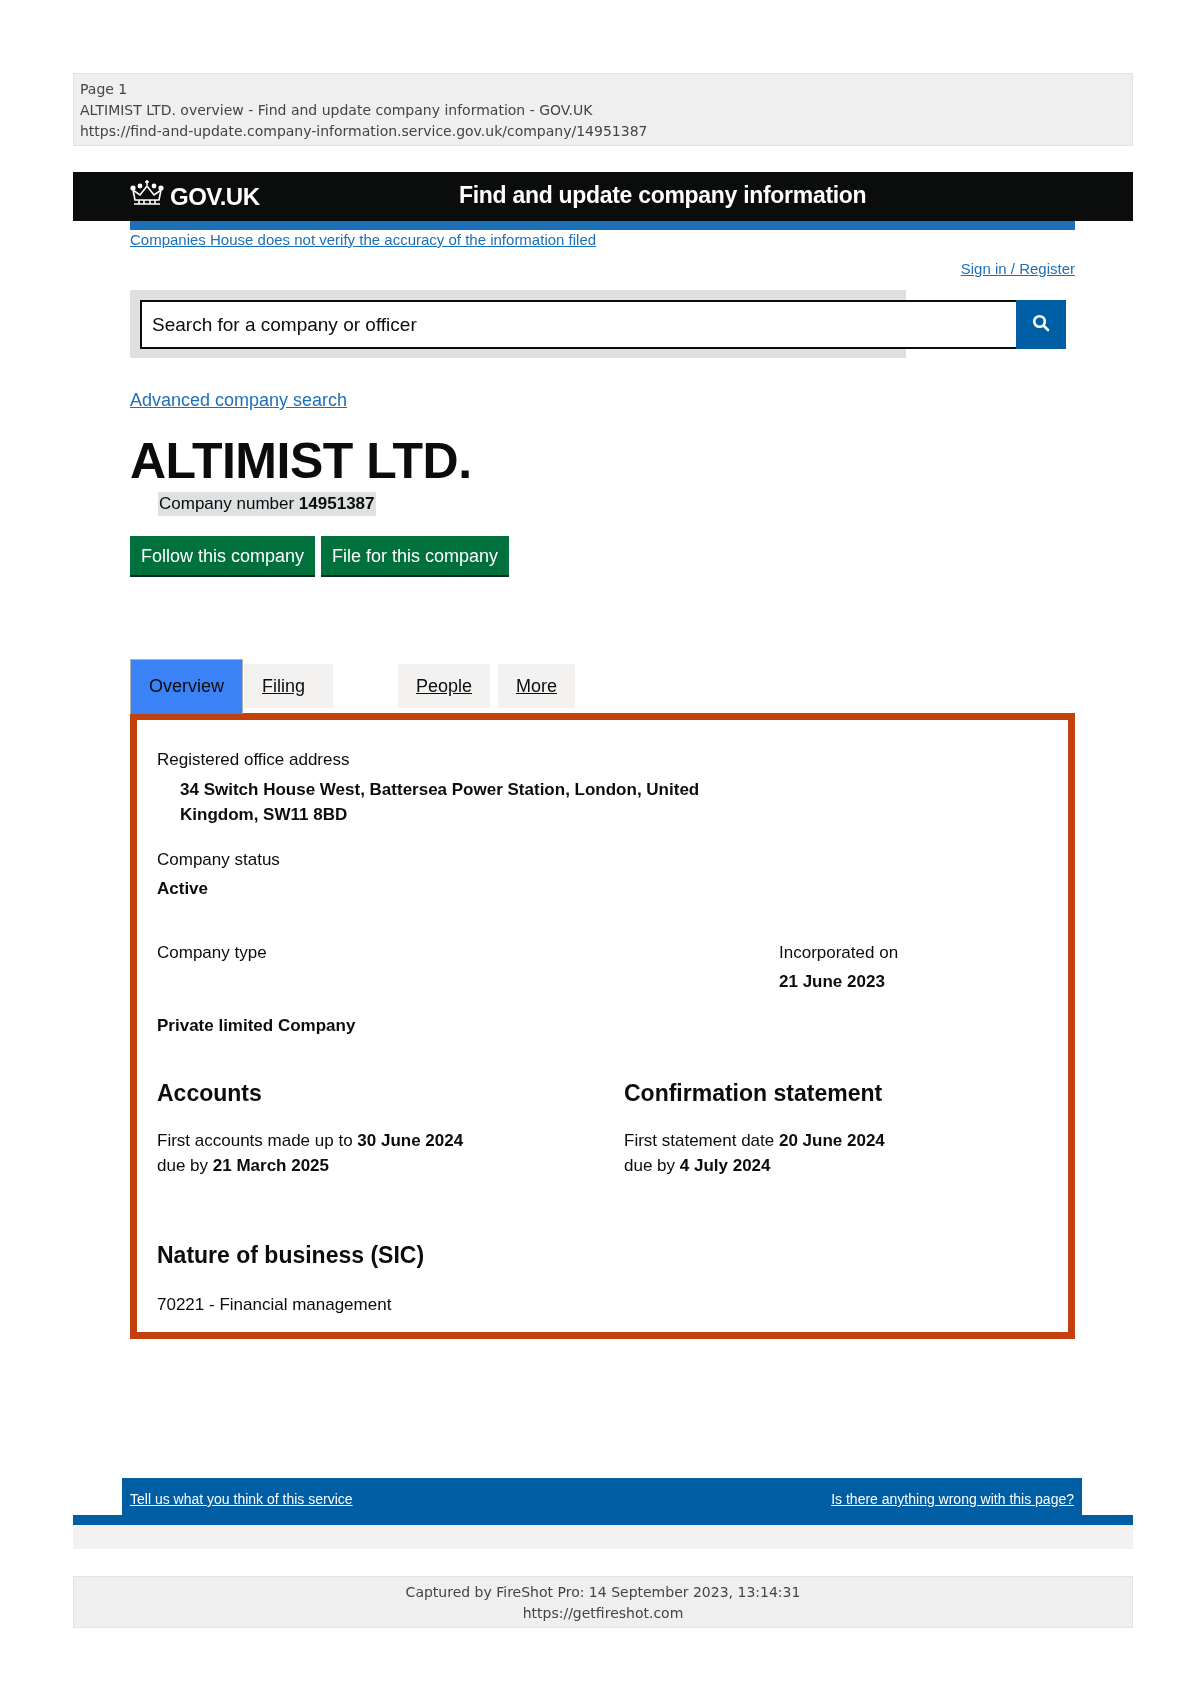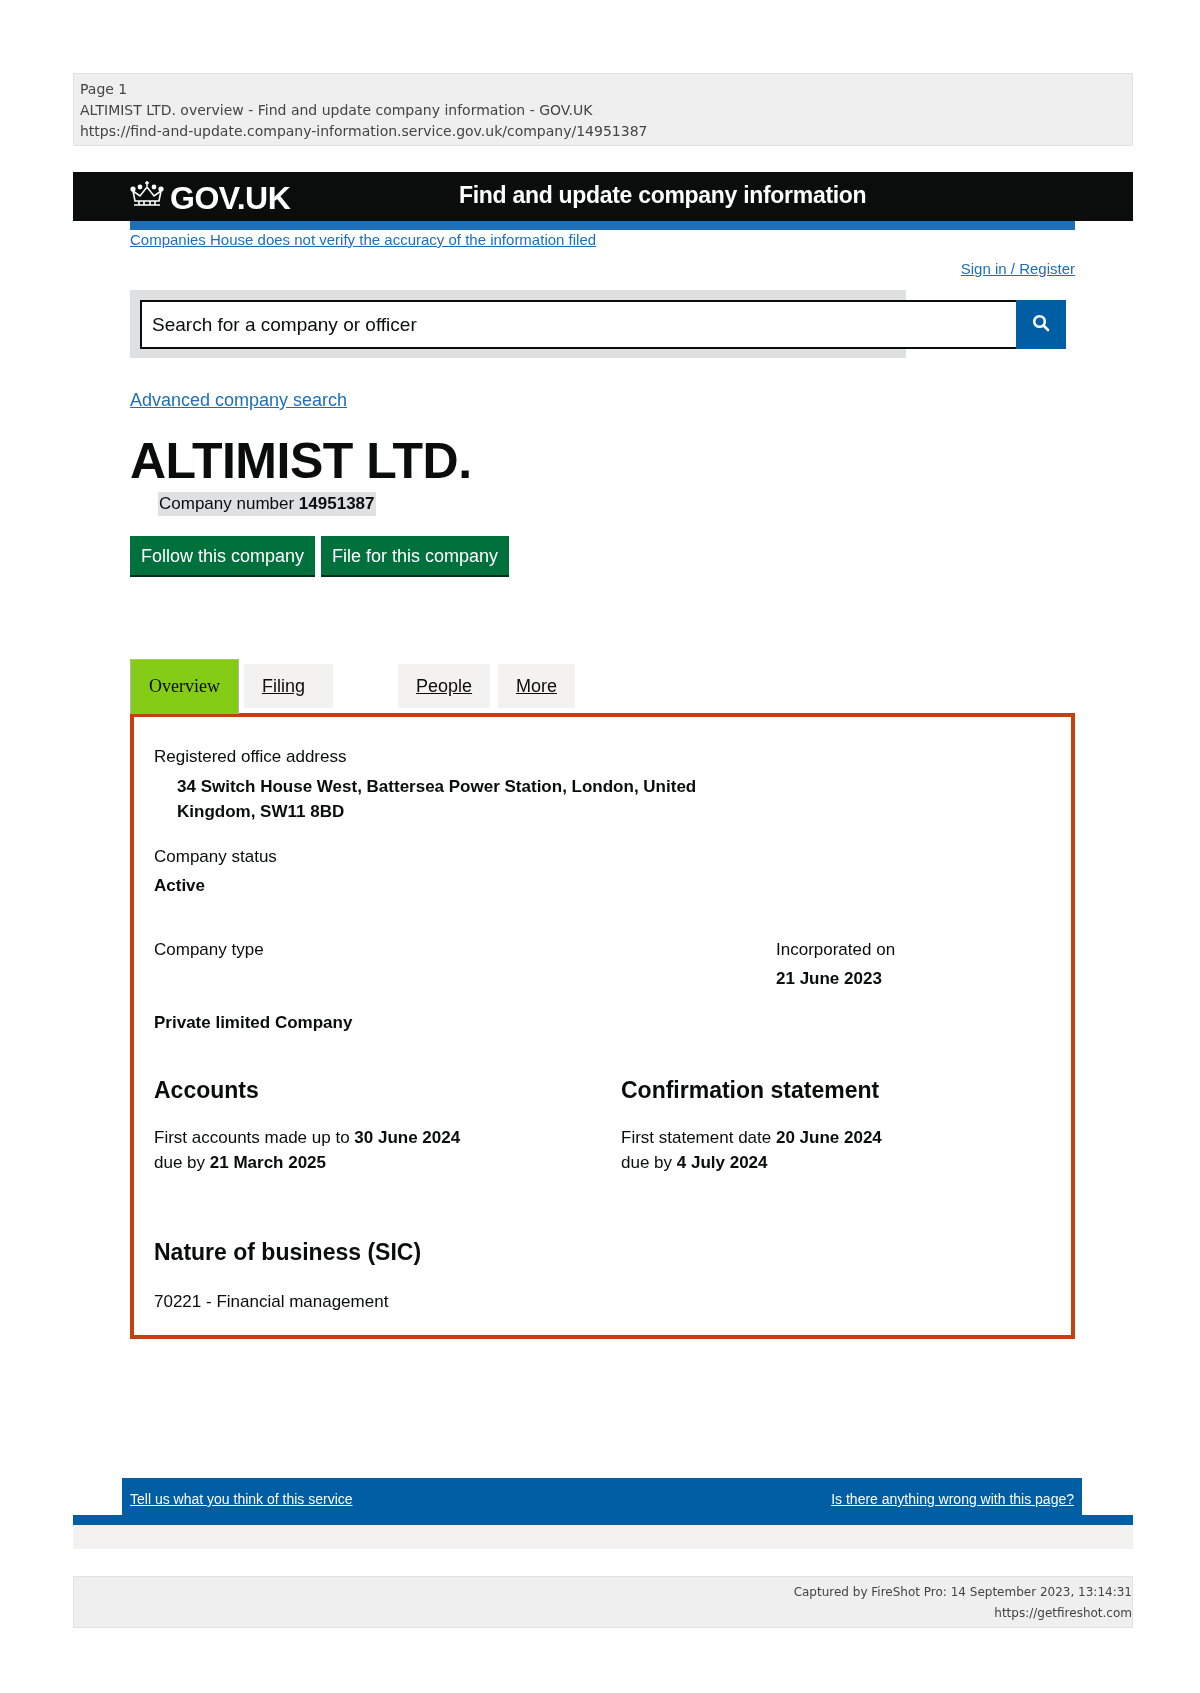--- a/index.html
+++ b/index.html
@@ -12,21 +12,21 @@
     font-family: "DejaVu Sans", sans-serif; font-size: 14px; color: #444; line-height: 21px;
     padding: 5px 6px;
   }
 
   .govuk-header {
     position: absolute; left: 73px; top: 172px; width: 1060px; height: 49px;
     background: #0b0c0c; color: #fff;
   }
   .govuk-logo {
     position: absolute; left: 57px; top: 8px; display: flex; align-items: center;
-    font-family: "Liberation Sans", sans-serif; font-weight: bold; font-size: 32px; letter-spacing: -0.5px;
+    font-family: "Liberation Sans", sans-serif; font-weight: bold; font-size: 24px; letter-spacing: -0.5px;
   }
   .govuk-logo svg { margin-right: 6px; }
   .service-name {
     position: absolute; left: 386px; top: 10px;
     font-family: "Liberation Sans", sans-serif; font-weight: bold; font-size: 23px; letter-spacing: -0.3px;
   }
   .blue-bar {
     position: absolute; left: 130px; top: 221px; width: 945px; height: 9px; background: #1d70b8;
   }
   .warning-link {
@@ -65,27 +65,27 @@
     position: absolute; top: 536px; height: 41px; background: #00703c; color: #fff;
     font-size: 18px; line-height: 41px; padding: 0 11px; border-bottom: 2px solid #002d18; cursor: pointer;
   }
 
   .tabs { position: absolute; left: 130px; top: 659px; height: 54px; }
   .tab {
     position: absolute; top: 5px; height: 44px; background: #f3f2f1; font-size: 18px;
     line-height: 44px; padding: 0 18px; color: #0b0c0c; text-decoration: underline; cursor: pointer;
   }
   .tab.active {
-    top: 0; height: 55px; background: #84cc16; border: 1px solid #b1b4b6; border-bottom: none;
-    text-decoration: none; line-height: 52px; z-index: 2; font-family: Liberation Serif, serif;
+    top: 0; height: 55px; background: #3b82f6; border: 1px solid #b1b4b6; border-bottom: none;
+    text-decoration: none; line-height: 52px; z-index: 2;
   }
 
   .panel {
     position: absolute; left: 130px; top: 713px; width: 945px; height: 626px;
-    border: 4px solid #c2410c; background: #fff;
+    border: 7px solid #c2410c; background: #fff;
   }
   .field-label { position: absolute; font-size: 17px; }
   .field-value { position: absolute; font-size: 17px; font-weight: bold; line-height: 25px; }
   .section-heading { position: absolute; font-size: 23px; font-weight: bold; }
   .para { position: absolute; font-size: 17px; line-height: 25px; }
   .para b { font-weight: bold; }
 
   .feedback-bar {
     position: absolute; left: 73px; top: 1515px; width: 1060px; height: 10px; background: #005ea5;
   }
@@ -94,21 +94,21 @@
   }
   .feedback-link {
     position: absolute; top: 13px; font-size: 14px; color: #fff; text-decoration: underline;
   }
   .footer-grey {
     position: absolute; left: 73px; top: 1525px; width: 1060px; height: 24px; background: #f3f2f1;
   }
   .fs-footer {
     position: absolute; left: 73px; top: 1576px; width: 1060px; height: 52px;
     background: #efefef; border: 1px solid #e2e2e2;
-    font-family: "DejaVu Sans", sans-serif; font-size: 12px; color: #444; text-align: right; line-height: 21px;
+    font-family: "DejaVu Sans", sans-serif; font-size: 14px; color: #444; text-align: center; line-height: 21px;
     padding-top: 5px;
   }
 </style>
 </head>
 <body>
 
 <div class="fs-header">
   <div>Page 1</div>
   <div>ALTIMIST LTD. overview - Find and update company information - GOV.UK</div>
   <div>https://find-and-update.company-information.service.gov.uk/company/14951387</div>

